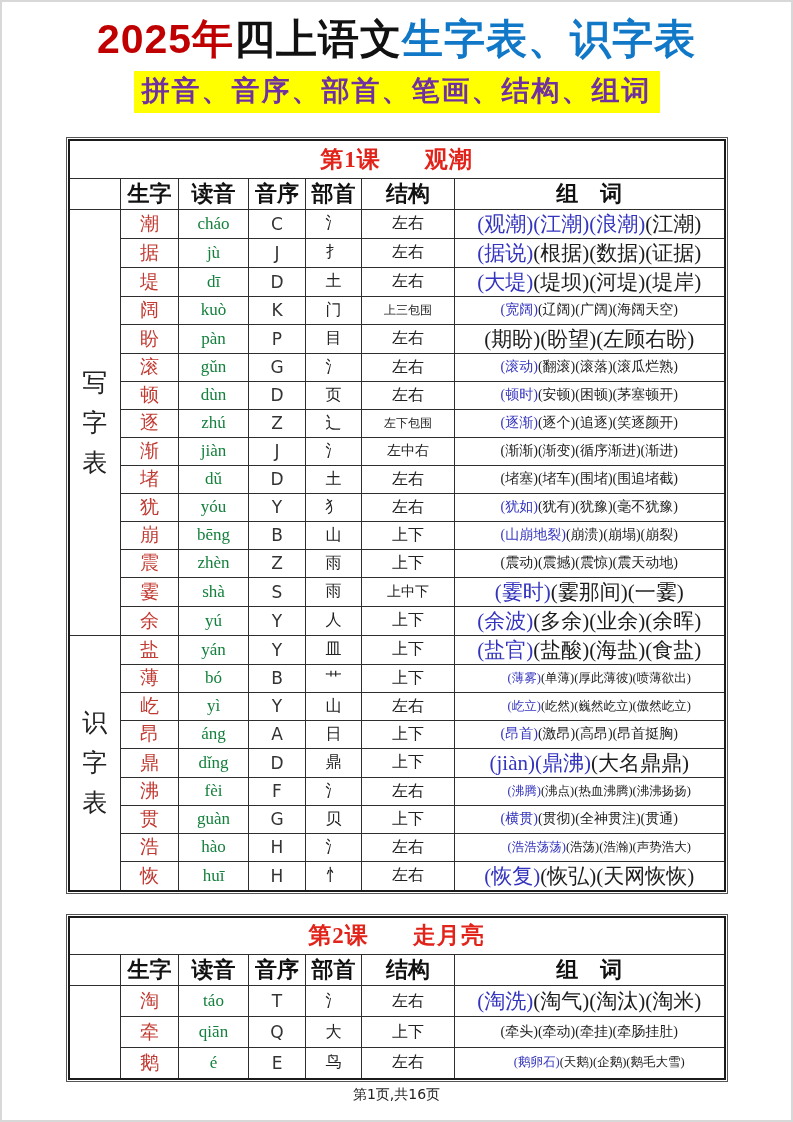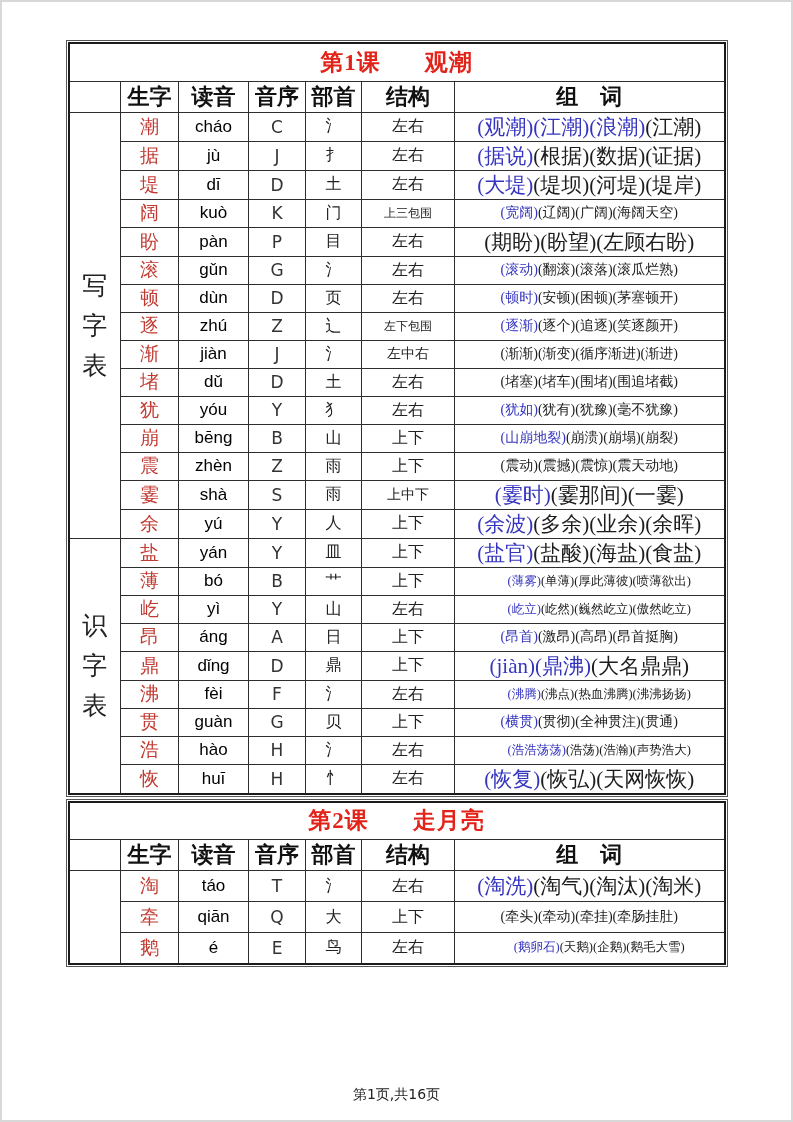--- a/index.html
+++ b/index.html
@@ -40,21 +40,21 @@
 
   
   #lessons { width:658px; margin:26px auto 0 auto; }
   table.lesson {
     width:100%;
     border-collapse:collapse;
     table-layout:fixed;
     border:2px solid #1b1b1b;
     outline:1px solid #555;
     outline-offset:1px;
-    margin-bottom:6px;
+    margin-bottom:24px;
     background:#fff;
   }
   table.lesson td {
     border:1px solid #2e2e2e;
     text-align:center;
     vertical-align:middle;
     overflow:hidden;
     white-space:nowrap;
   }
   td.lesson-title {
@@ -82,21 +82,21 @@
     color:#222;
     font-weight:normal;
   }
   td.section-label div { line-height:1; margin:15px auto; }
 
   td.char-cell {
     color:var(--c-char);
     font-size:19px;
     font-family:"Liberation Serif","DejaVu Serif",serif;
   }
-  td.pinyin-cell { font-size:17px; color:#000000; font-family:Liberation Sans, sans-serif; }
+  td.pinyin-cell { font-size:17px; color:#15803d; font-family:Liberation Serif, serif; }
   td.initial-cell { font-size:17px; color:#333; font-family:"DejaVu Sans",sans-serif; }
   td.radical-cell, td.structure-cell {
     font-family:"Liberation Serif","DejaVu Serif",serif;
     font-size:16px; color:#222;
   }
   td.structure-cell.s3 { font-size:14px; }
   td.structure-cell.s4 { font-size:12px; }
   td.words-cell {
     font-family:"Liberation Serif","DejaVu Serif",serif;
     font-size:21px; color:#1c1c1c;
@@ -115,21 +115,25 @@
     font-size:14px;
     color:#222;
     font-family:"DejaVu Sans",sans-serif;
   }
 </style>
 </head>
 <body style="--c-year: #C00000; --c-titleblue: #1178C8; --c-purple: #7030A0; --c-hl: #FFFF00; --c-lessonred: #E2231A; --c-char: #C03A32; --c-wordblue: #3434BE;">
 
 <div class="page-inner">
 
-
+  <h1 class="main-title"><span class="t-red">2025年</span><span class="t-black">四上语文</span><span class="t-blue">生字表、识字表</span></h1>
+
+  <div class="subtitle-wrap">
+    <span class="subtitle">拼音、音序、部首、笔画、结构、组词</span>
+  </div>
 
   <div id="lessons">
       <table class="lesson">
         <colgroup>
           <col style="width: 52px;">
           <col style="width: 58px;">
           <col style="width: 70px;">
           <col style="width: 57px;">
           <col style="width: 56px;">
           <col style="width: 93px;">

